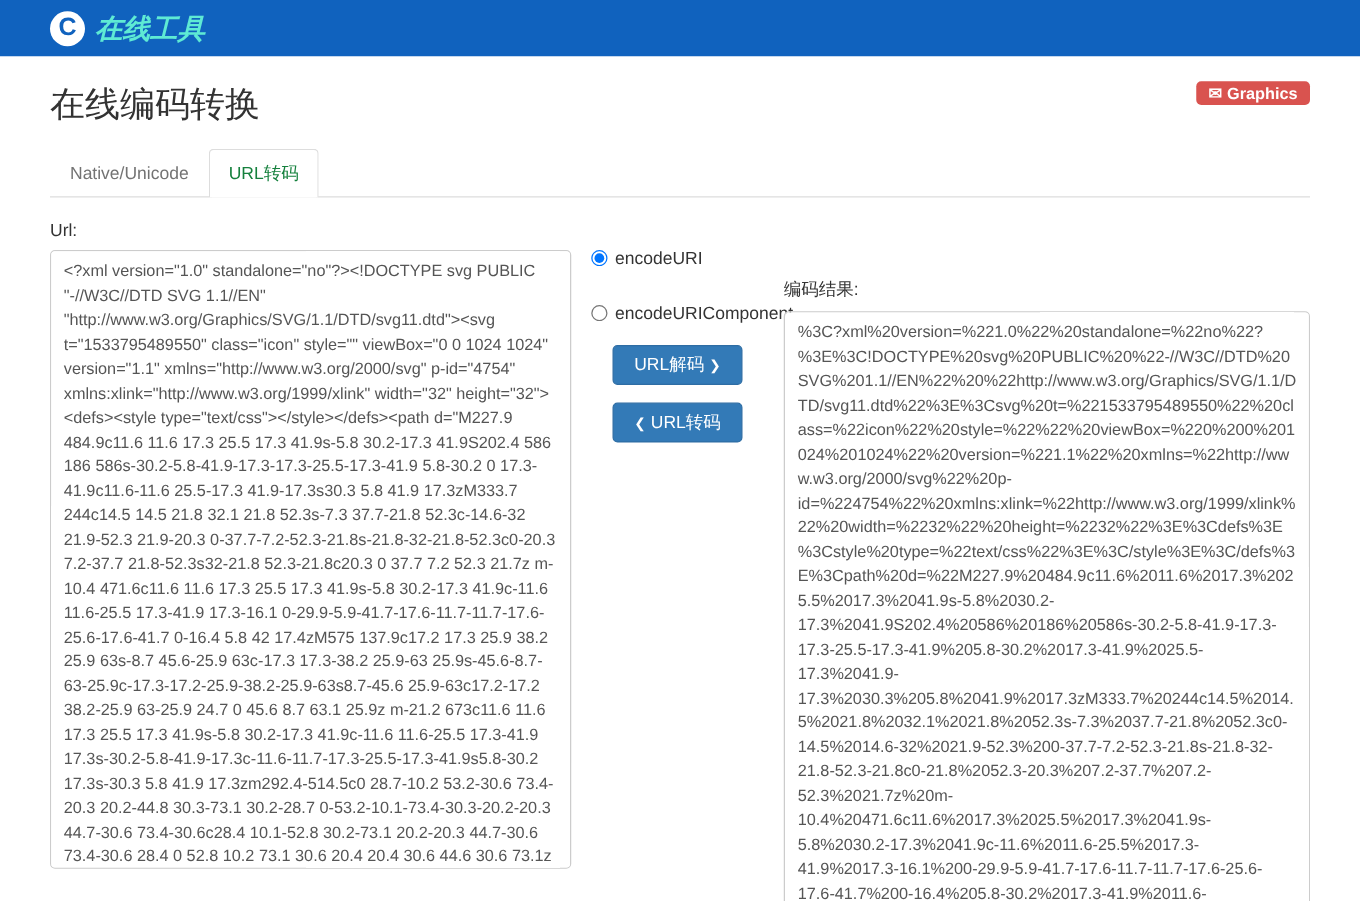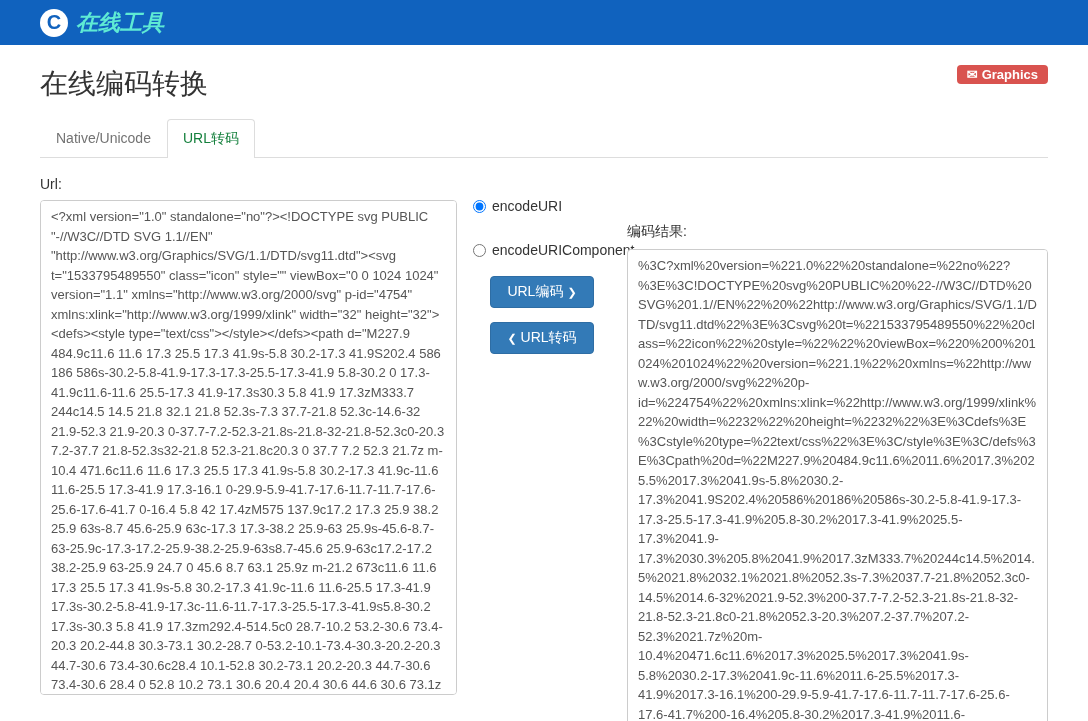--- a/index.html
+++ b/index.html
@@ -79,21 +79,21 @@
         <label class="radio-item">
           <input type="radio" name="mode" checked="" style="">
           <span>encodeURI</span>
         </label>
         <label class="radio-item">
           <input type="radio" name="mode" style="">
           <span>encodeURIComponent</span>
         </label>
       </div>
       <button class="btn btn-primary">
-        <span>URL编码</span>
+        <span>URL解码</span>
         <span class="chevron">❯</span>
       </button>
       <button class="btn btn-primary">
         <span class="chevron">❮</span>
         <span>URL转码</span>
       </button>
     </div>
 
     <div class="col-output">
       <label class="label">编码结果:</label>

